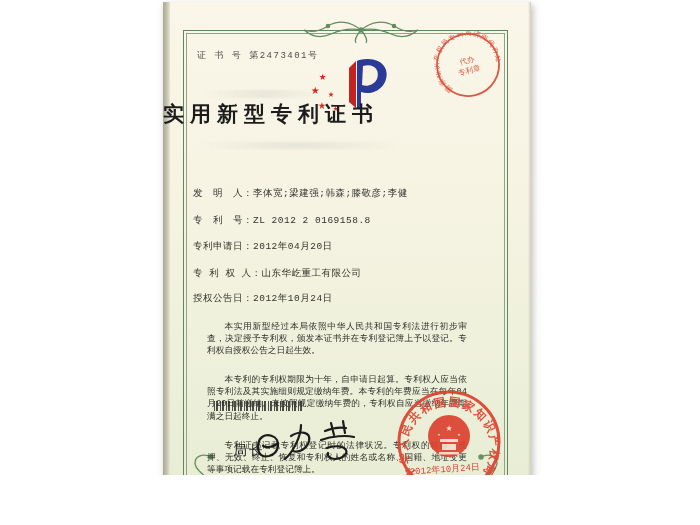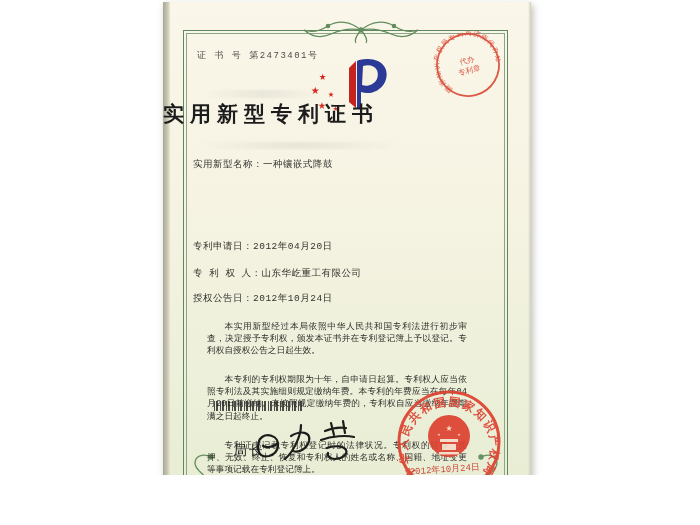--- a/index.html
+++ b/index.html
@@ -111,22 +111,25 @@
       <circle cx="33" cy="33" r="31" fill="none" stroke="#d94733" stroke-width="1.8"></circle>
       <text font-size="7" fill="#d94733" letter-spacing="1">
         <textPath href="#agRing">国家知识产权局专利局济南代办处</textPath>
       </text>
       <text x="33" y="31" font-size="7.5" fill="#d94733" text-anchor="middle">代办</text>
       <text x="33" y="41" font-size="7.5" fill="#d94733" text-anchor="middle">专利章</text>
     </svg>
 
     <div class="doc-title">实用新型专利证书</div>
 
-    <div class="field-row" style="top:156px">
-      <span class="field-label">实用新型名称：</span><span class="field-value">一种镶嵌式降鼓</span>
+    <div class="field-row" style="top:185px">
+      <span class="field-label">发　明　人：</span><span class="field-value">李体宽;梁建强;韩森;滕敬彦;李健</span>
+    </div>
+    <div class="field-row" style="top:212px">
+      <span class="field-label">专　利　号：</span><span class="field-value">ZL 2012 2 0169158.8</span>
     </div>
     <div class="field-row" style="top:238px">
       <span class="field-label">专利申请日：</span><span class="field-value">2012年04月20日</span>
     </div>
     <div class="field-row" style="top:265px">
       <span class="field-label">专 利 权 人：</span><span class="field-value">山东华屹重工有限公司</span>
     </div>
     <div class="field-row" style="top:290px">
       <span class="field-label">授权公告日：</span><span class="field-value">2012年10月24日</span>
     </div>

